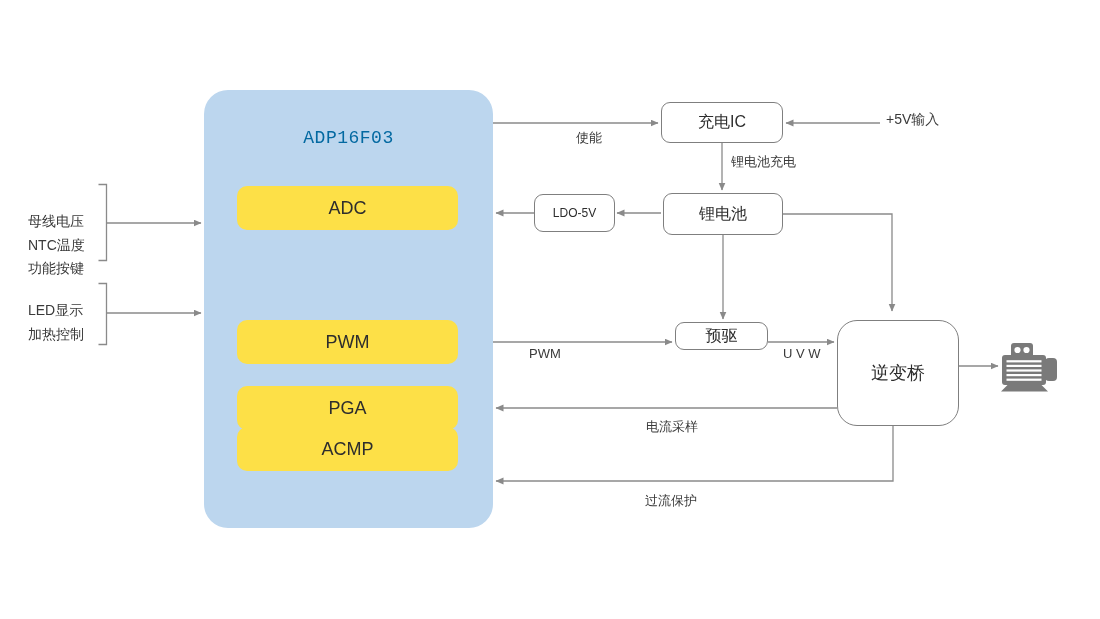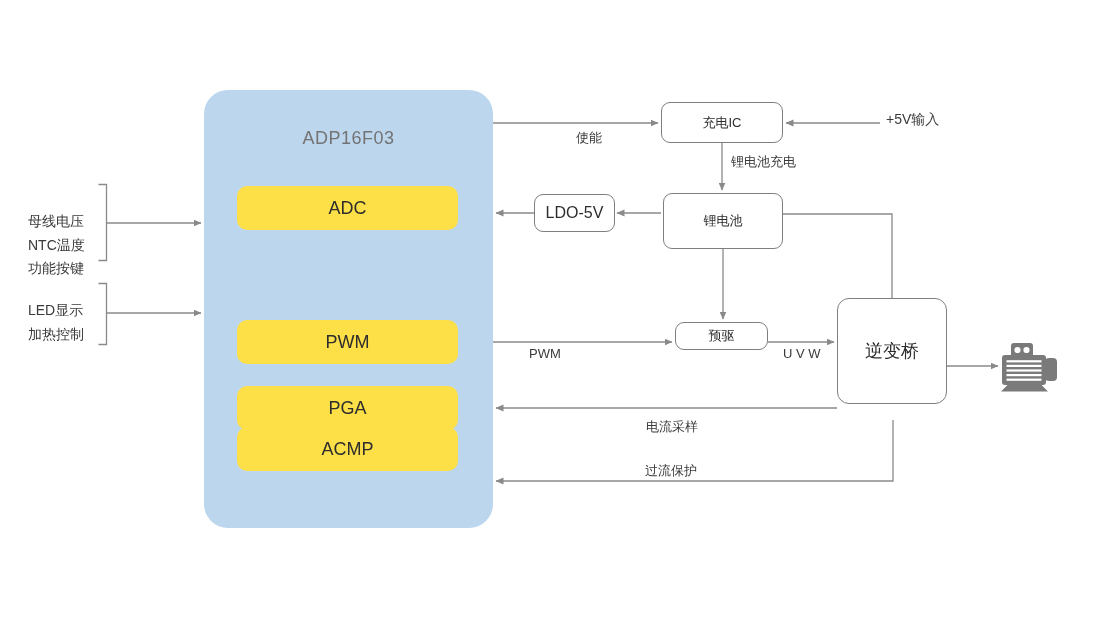--- a/index.html
+++ b/index.html
@@ -8,31 +8,31 @@
     font-family:"Liberation Sans","DejaVu Sans",sans-serif;
     color:#333333;overflow:hidden;
   }
   .wires{position:absolute;left:0;top:0;z-index:1;}
   .mcu{
     position:absolute;left:204px;top:90px;width:289px;height:438px;
     background:#bcd6ee;border-radius:24px;z-index:2;
   }
   .mcu-title{
     position:absolute;left:204px;top:128px;width:289px;text-align:center;
-    font-size:18px;color:#737373;z-index:3;letter-spacing:.5px;
+    font-size:18px;color:#0369a1;z-index:3;letter-spacing:.5px;font-family:Liberation Mono, monospace;
   }
   .module{
     position:absolute;left:237px;width:221px;height:44px;background:#fde047;
     border-radius:10px;display:flex;align-items:center;justify-content:center;
     font-size:18px;color:#2d2d2d;z-index:3;
   }
   .block{
     position:absolute;background:#ffffff;border:1.5px solid #7f7f7f;
     border-radius:9px;display:flex;align-items:center;justify-content:center;
-    font-size:13px;color:#2d2d2d;z-index:3;box-sizing:border-box;
+    font-size:16px;color:#2d2d2d;z-index:3;box-sizing:border-box;
   }
   .lbl{
     position:absolute;font-size:13px;color:#3a3a3a;white-space:nowrap;z-index:3;text-align:right;
   }
   .side-label{
     position:absolute;font-size:14px;line-height:23.5px;color:#3a3a3a;
     white-space:nowrap;z-index:3;margin-top:20px;
   }
 </style>
 </head>
@@ -86,32 +86,32 @@
 
   <div class="mcu"></div>
   <div class="mcu-title">ADP16F03</div>
 
   <div class="module" style="top:186px">ADC</div>
   <div class="module" style="top:320px">PWM</div>
   <div class="module" style="top:386px">PGA</div>
   <div class="module" style="top:427px">ACMP</div>
 
   <div class="block" style="left:661px;top:102px;width:122px;height:41px">充电IC</div>
-  <div class="block" style="left:663px;top:193px;width:120px;height:56px">锂电池</div>
-  <div class="block" style="left:534px;top:194px;width:81px;height:38px;font-size:16px">LDO-5V</div>
+  <div class="block" style="left:663px;top:193px;width:120px;height:42px">锂电池</div>
+  <div class="block" style="left:534px;top:194px;width:81px;height:38px;font-size:12px">LDO-5V</div>
   <div class="block" style="left:675px;top:322px;width:93px;height:28px">预驱</div>
-  <div class="block" style="left:837px;top:298px;width:110px;height:106px;border-radius:12px;font-size:18px">逆变桥</div>
+  <div class="block" style="left:837px;top:320px;width:122px;height:106px;border-radius:20px;font-size:18px">逆变桥</div>
 
   <div class="lbl" style="left:540px;top:129px;width:62px;text-align:right">使能</div>
   <div class="lbl" style="left:886px;top:111px;font-size:14px">+5V输入</div>
   <div class="lbl" style="left:731px;top:153px">锂电池充电</div>
   <div class="lbl" style="left:529px;top:346px">PWM</div>
   <div class="lbl" style="left:783px;top:346px">U V W</div>
   <div class="lbl" style="left:646px;top:418px">电流采样</div>
-  <div class="lbl" style="left:645px;top:462px">过流保护</div>
+  <div class="lbl" style="left:645px;top:492px">过流保护</div>
 
   <div class="side-label" style="left:28px;top:190px">
     <div>母线电压</div>
     <div>NTC温度</div>
     <div>功能按键</div>
   </div>
   <div class="side-label" style="left:28px;top:279px">
     <div>LED显示</div>
     <div>加热控制</div>
   </div>

